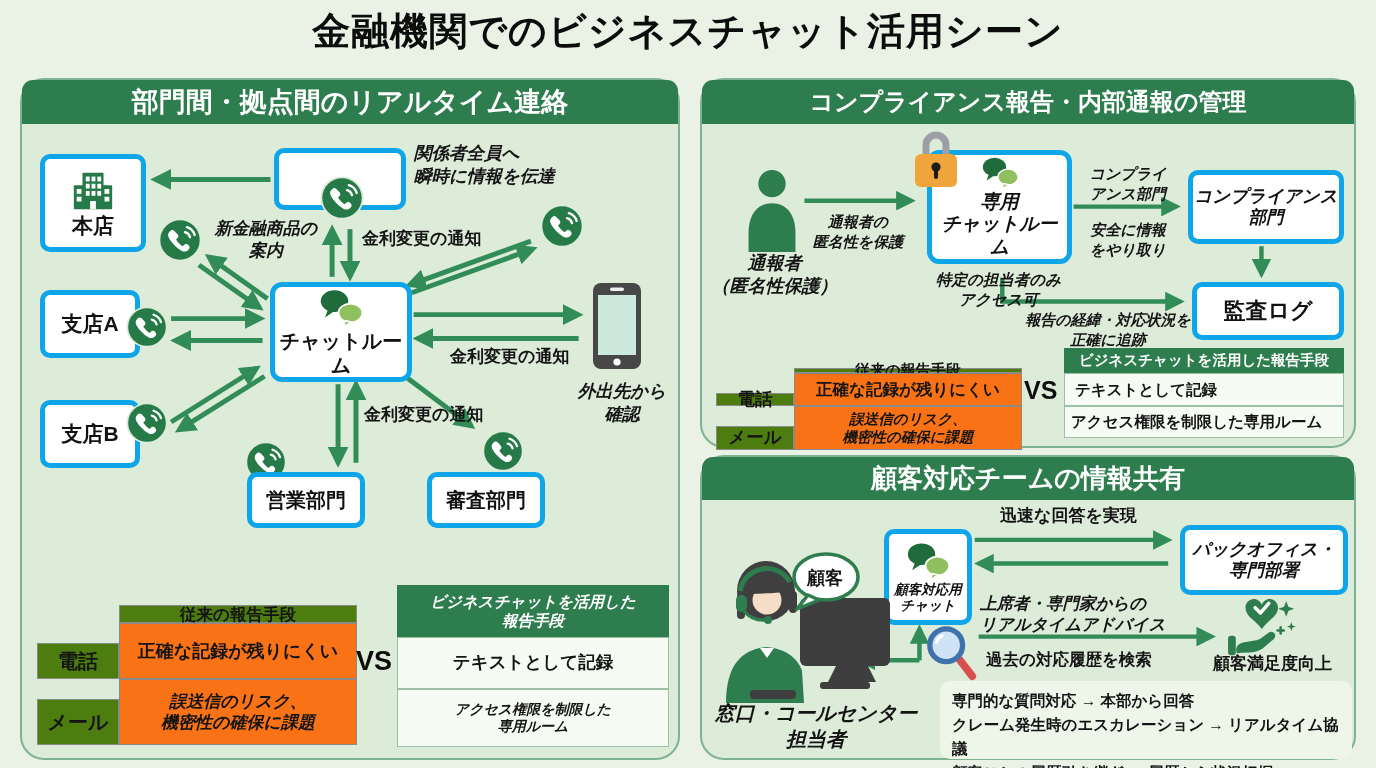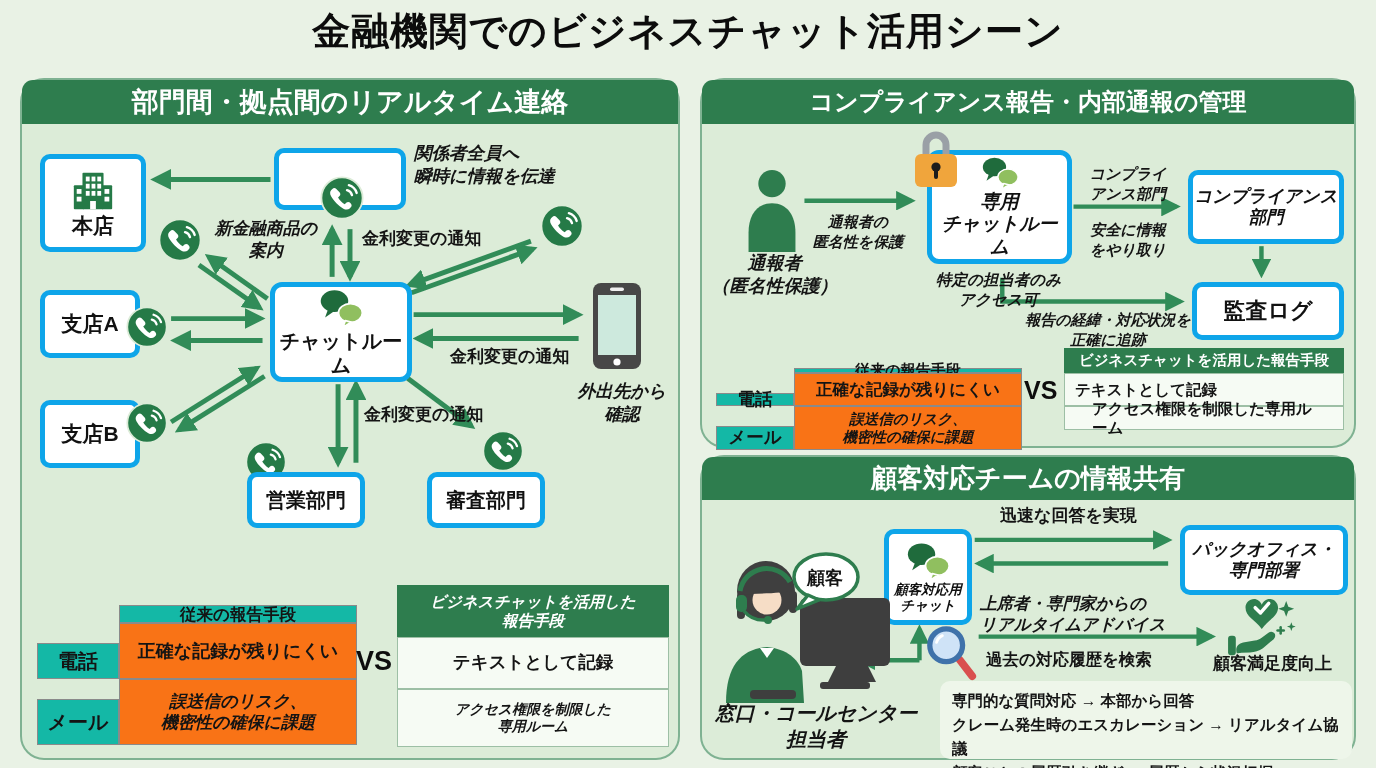--- a/index.html
+++ b/index.html
@@ -17,21 +17,21 @@
        display:flex;flex-direction:column;align-items:center;justify-content:center;
        font-weight:800;color:#111;text-align:center;line-height:1.2;}
   .lbl{position:absolute;font-weight:800;color:#141414;line-height:1.3;}
   .pre{white-space:pre-line;font-style:italic;}
   .ctr{text-align:center;}
   .icon{position:absolute;}
   
   .cmp{position:absolute;display:grid;}
   .cmp .cell{border:1.2px solid #8a8a8a;display:flex;align-items:center;justify-content:center;
              font-weight:800;text-align:center;line-height:1.25;background:#f97316;}
-  .cmp .gray{background:#14b8a6;margin-top:20px;}
+  .cmp .gray{background:#4d7c0f;margin-top:20px;}
   .cmp .ghost{border:none;background:transparent;}
   .gtab{position:absolute;}
   .gtab .ghead{background:#2e7d4e;color:#fff;font-weight:800;display:flex;align-items:center;
                justify-content:center;text-align:center;line-height:1.25;}
   .gtab .grow{background:#f6fbf4;border:1.2px solid #9dbfa5;font-weight:800;display:flex;
               align-items:center;line-height:1.25;}
   .vs{position:absolute;font-weight:900;color:#0d0d0d;}
   .notes{position:absolute;background:#eef6ea;border-radius:10px;padding:8px 12px;
          font-weight:800;font-size:15.5px;line-height:1.55;}
   .bubble-lbl{position:absolute;font-weight:800;}
@@ -302,21 +302,21 @@
       <div class="cell gray" style="font-size:17.5px">電話</div>
       <div class="cell" style="font-size:16.5px">正確な記録が残りにくい</div>
       <div class="cell gray" style="font-size:17.5px">メール</div>
       <div class="cell pre" style="font-size:14.5px">誤送信のリスク、
 機密性の確保に課題</div>
     </div>
     <div class="vs" style="left:322px;top:296px;font-size:25px">VS</div>
     <div class="gtab" style="left:362px;top:268px;width:280px">
       <div class="ghead" style="height:25px;font-size:14.5px">ビジネスチャットを活用した報告手段</div>
       <div class="grow" style="height:33px;font-size:15.5px;padding:0 10px">テキストとして記録</div>
-      <div class="grow" style="height:24px;font-size:15.5px;padding:0 27px">アクセス権限を制限した専用ルーム</div>
+      <div class="grow" style="height:32px;font-size:15.5px;padding:0 6px">アクセス権限を制限した専用ルーム</div>
     </div>
   </section>
 
   <section class="panel" style="left:700px;top:455px;width:656px;height:305px">
     <div class="phead" style="height:43px;font-size:26px">顧客対応チームの情報共有</div>
 
     <svg class="arrows" viewBox="0 0 656 305">
       <defs>
         <marker id="ahU" markerWidth="4.4" markerHeight="4.4" refX="3.4" refY="2.2" orient="auto">
           <path d="M0 0 L4.4 2.2 L0 4.4 Z" fill="#318c58"></path>

